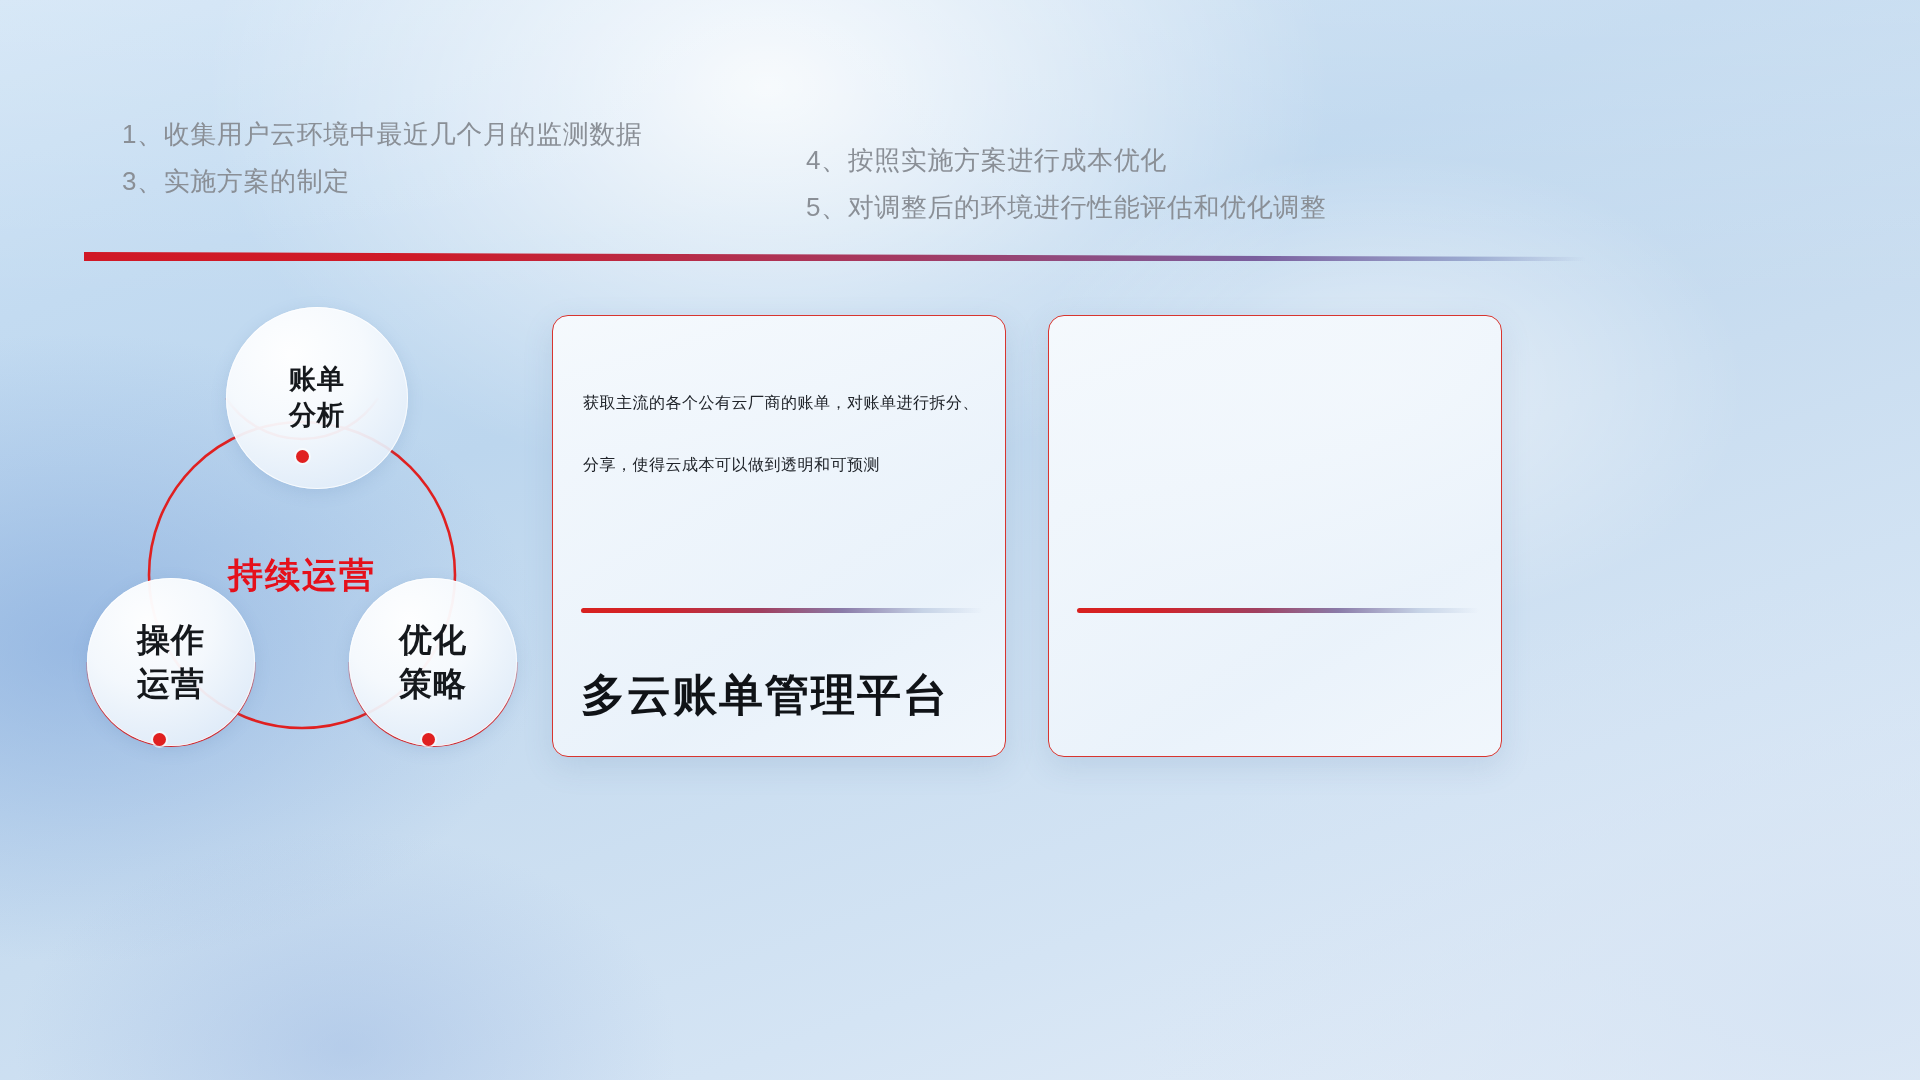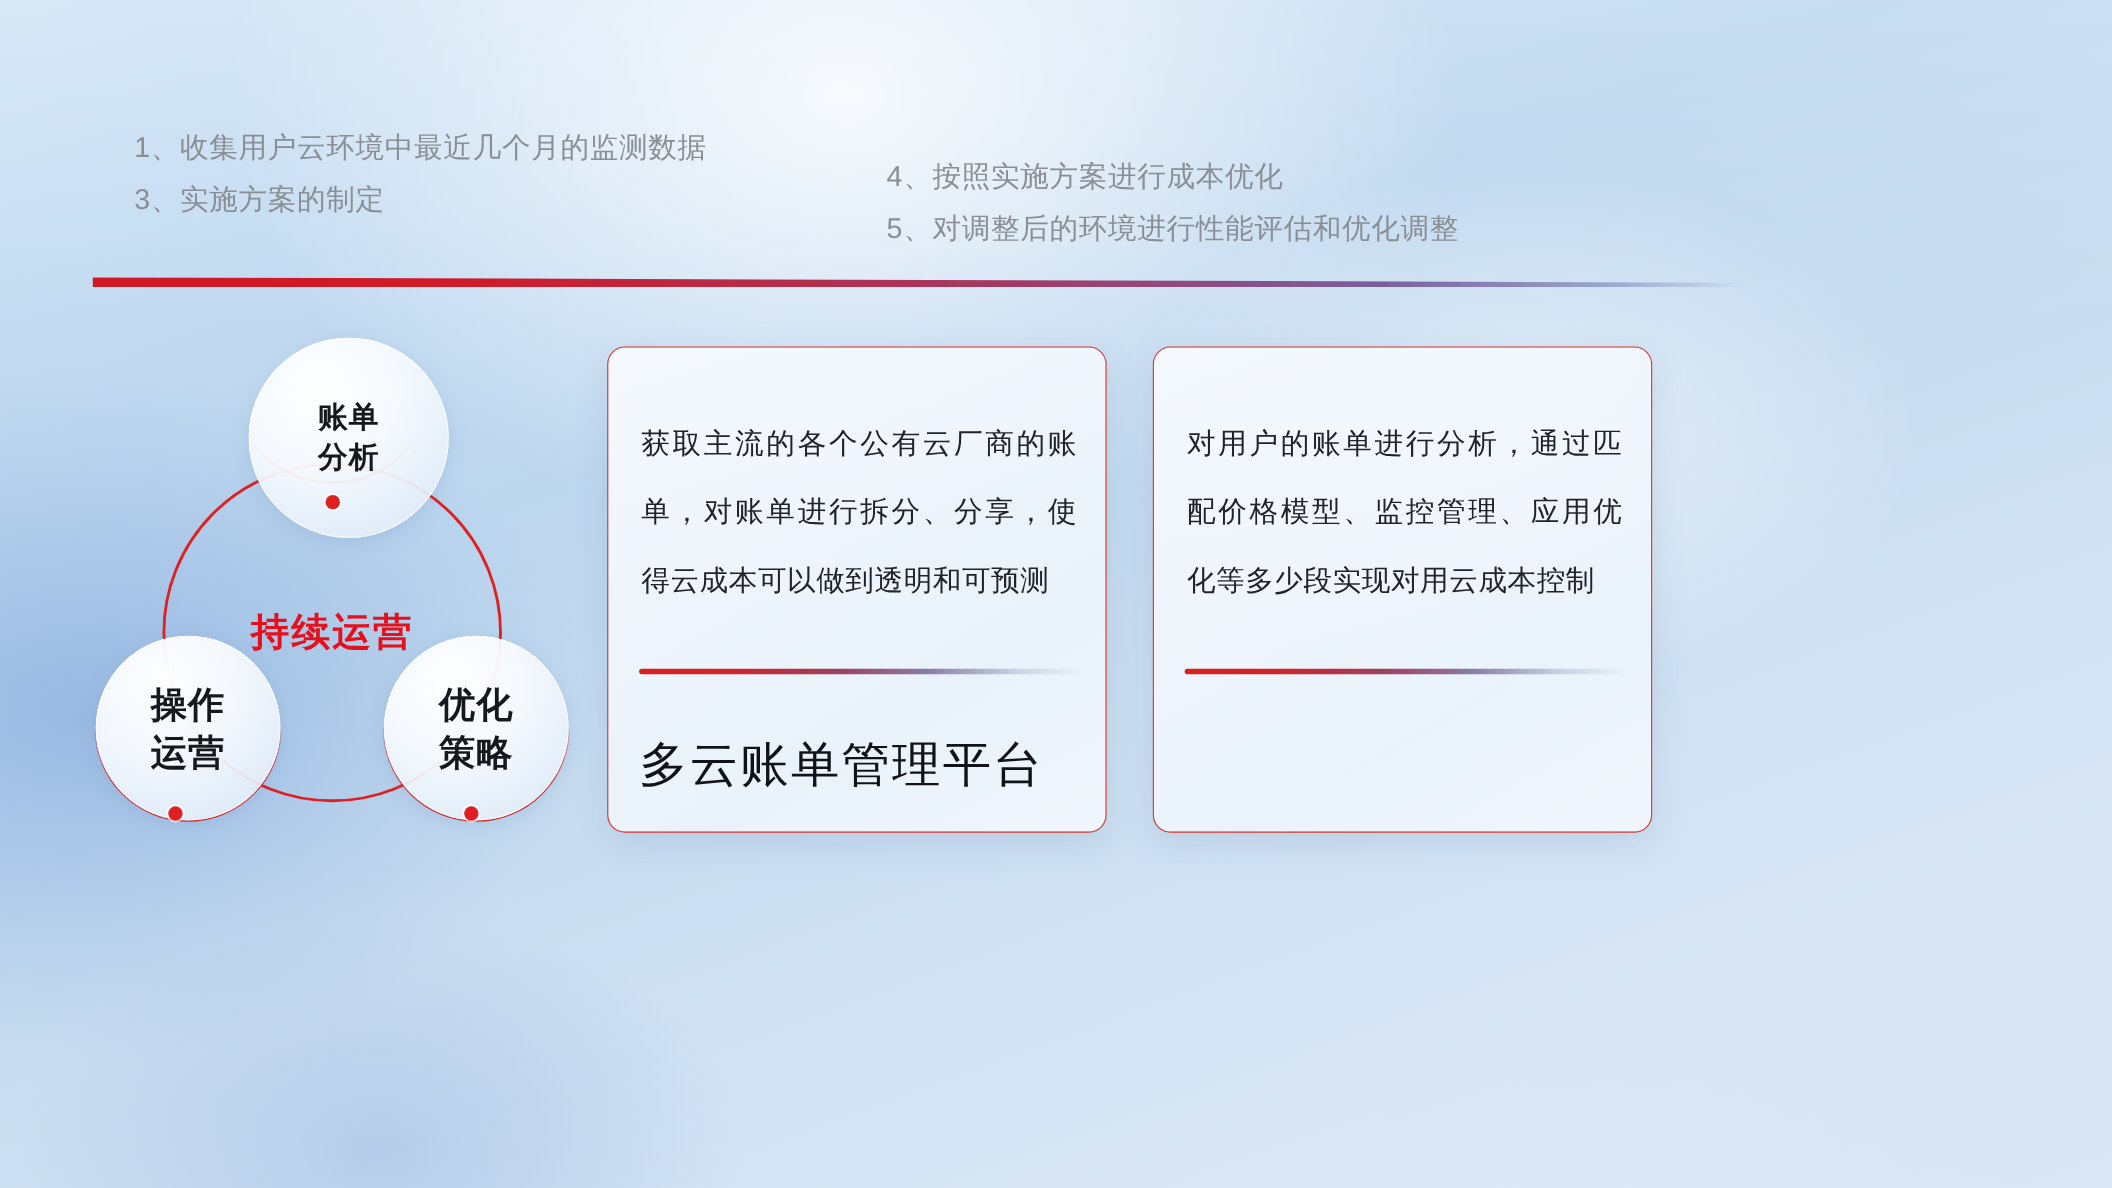--- a/index.html
+++ b/index.html
@@ -77,30 +77,30 @@
     position:absolute;top:315px;width:452px;height:440px;border-radius:16px;
     border:1.6px solid #d8352f;
     background:linear-gradient(150deg, rgba(248,251,254,.92) 0%, rgba(243,248,253,.90) 38%, rgba(238,245,252,.88) 70%, rgba(243,248,253,.92) 100%);
     box-shadow:0 10px 30px rgba(90,125,170,.16);
     overflow:hidden;
   }
   #card1{left:552px;}
   #card2{left:1048px;}
   .card .body{
     position:absolute;left:30px;right:26px;top:56px;
-    color:#20242a;font-size:26px;line-height:62px;letter-spacing:.5px;
+    color:#20242a;font-size:16px;line-height:62px;letter-spacing:.5px;
     text-align:justify;text-align-last:left;
   }
   .card .sep{
     position:absolute;left:28px;right:22px;top:292px;height:5px;border-radius:3px;
     background:linear-gradient(90deg,#d8211f 0%,#d0232a 20%,#a04060 45%,#8a7ba8 65%,#c6d3e6 85%,rgba(235,241,249,0) 100%);
   }
   .card .title{
     position:absolute;left:28px;right:20px;top:350px;
-    color:#101317;font-size:44px;font-weight:400;letter-spacing:2px;
+    color:#101317;font-size:44px;font-weight:700;letter-spacing:2px;
     white-space:nowrap;
   }
 </style>
 </head>
 <body>
 
 <div id="bg">
   <div class="bglayer l1"></div>
   <div class="bglayer l2"></div>
   <div class="bglayer l3"></div>
@@ -171,15 +171,14 @@
   </div>
 </div>
 
 <div class="card" id="card1">
   <div class="body">获取主流的各个公有云厂商的账单，对账单进行拆分、分享，使得云成本可以做到透明和可预测</div>
   <div class="sep"></div>
   <div class="title">多云账单管理平台</div>
 </div>
 
 <div class="card" id="card2">
-  <div class="body">对用户的账单进行分析，通过匹配价格模型、监控管理、应用优化等多少段实现对用云成本控制</div>
   <div class="sep"></div>
 </div>
 
 </body></html>

